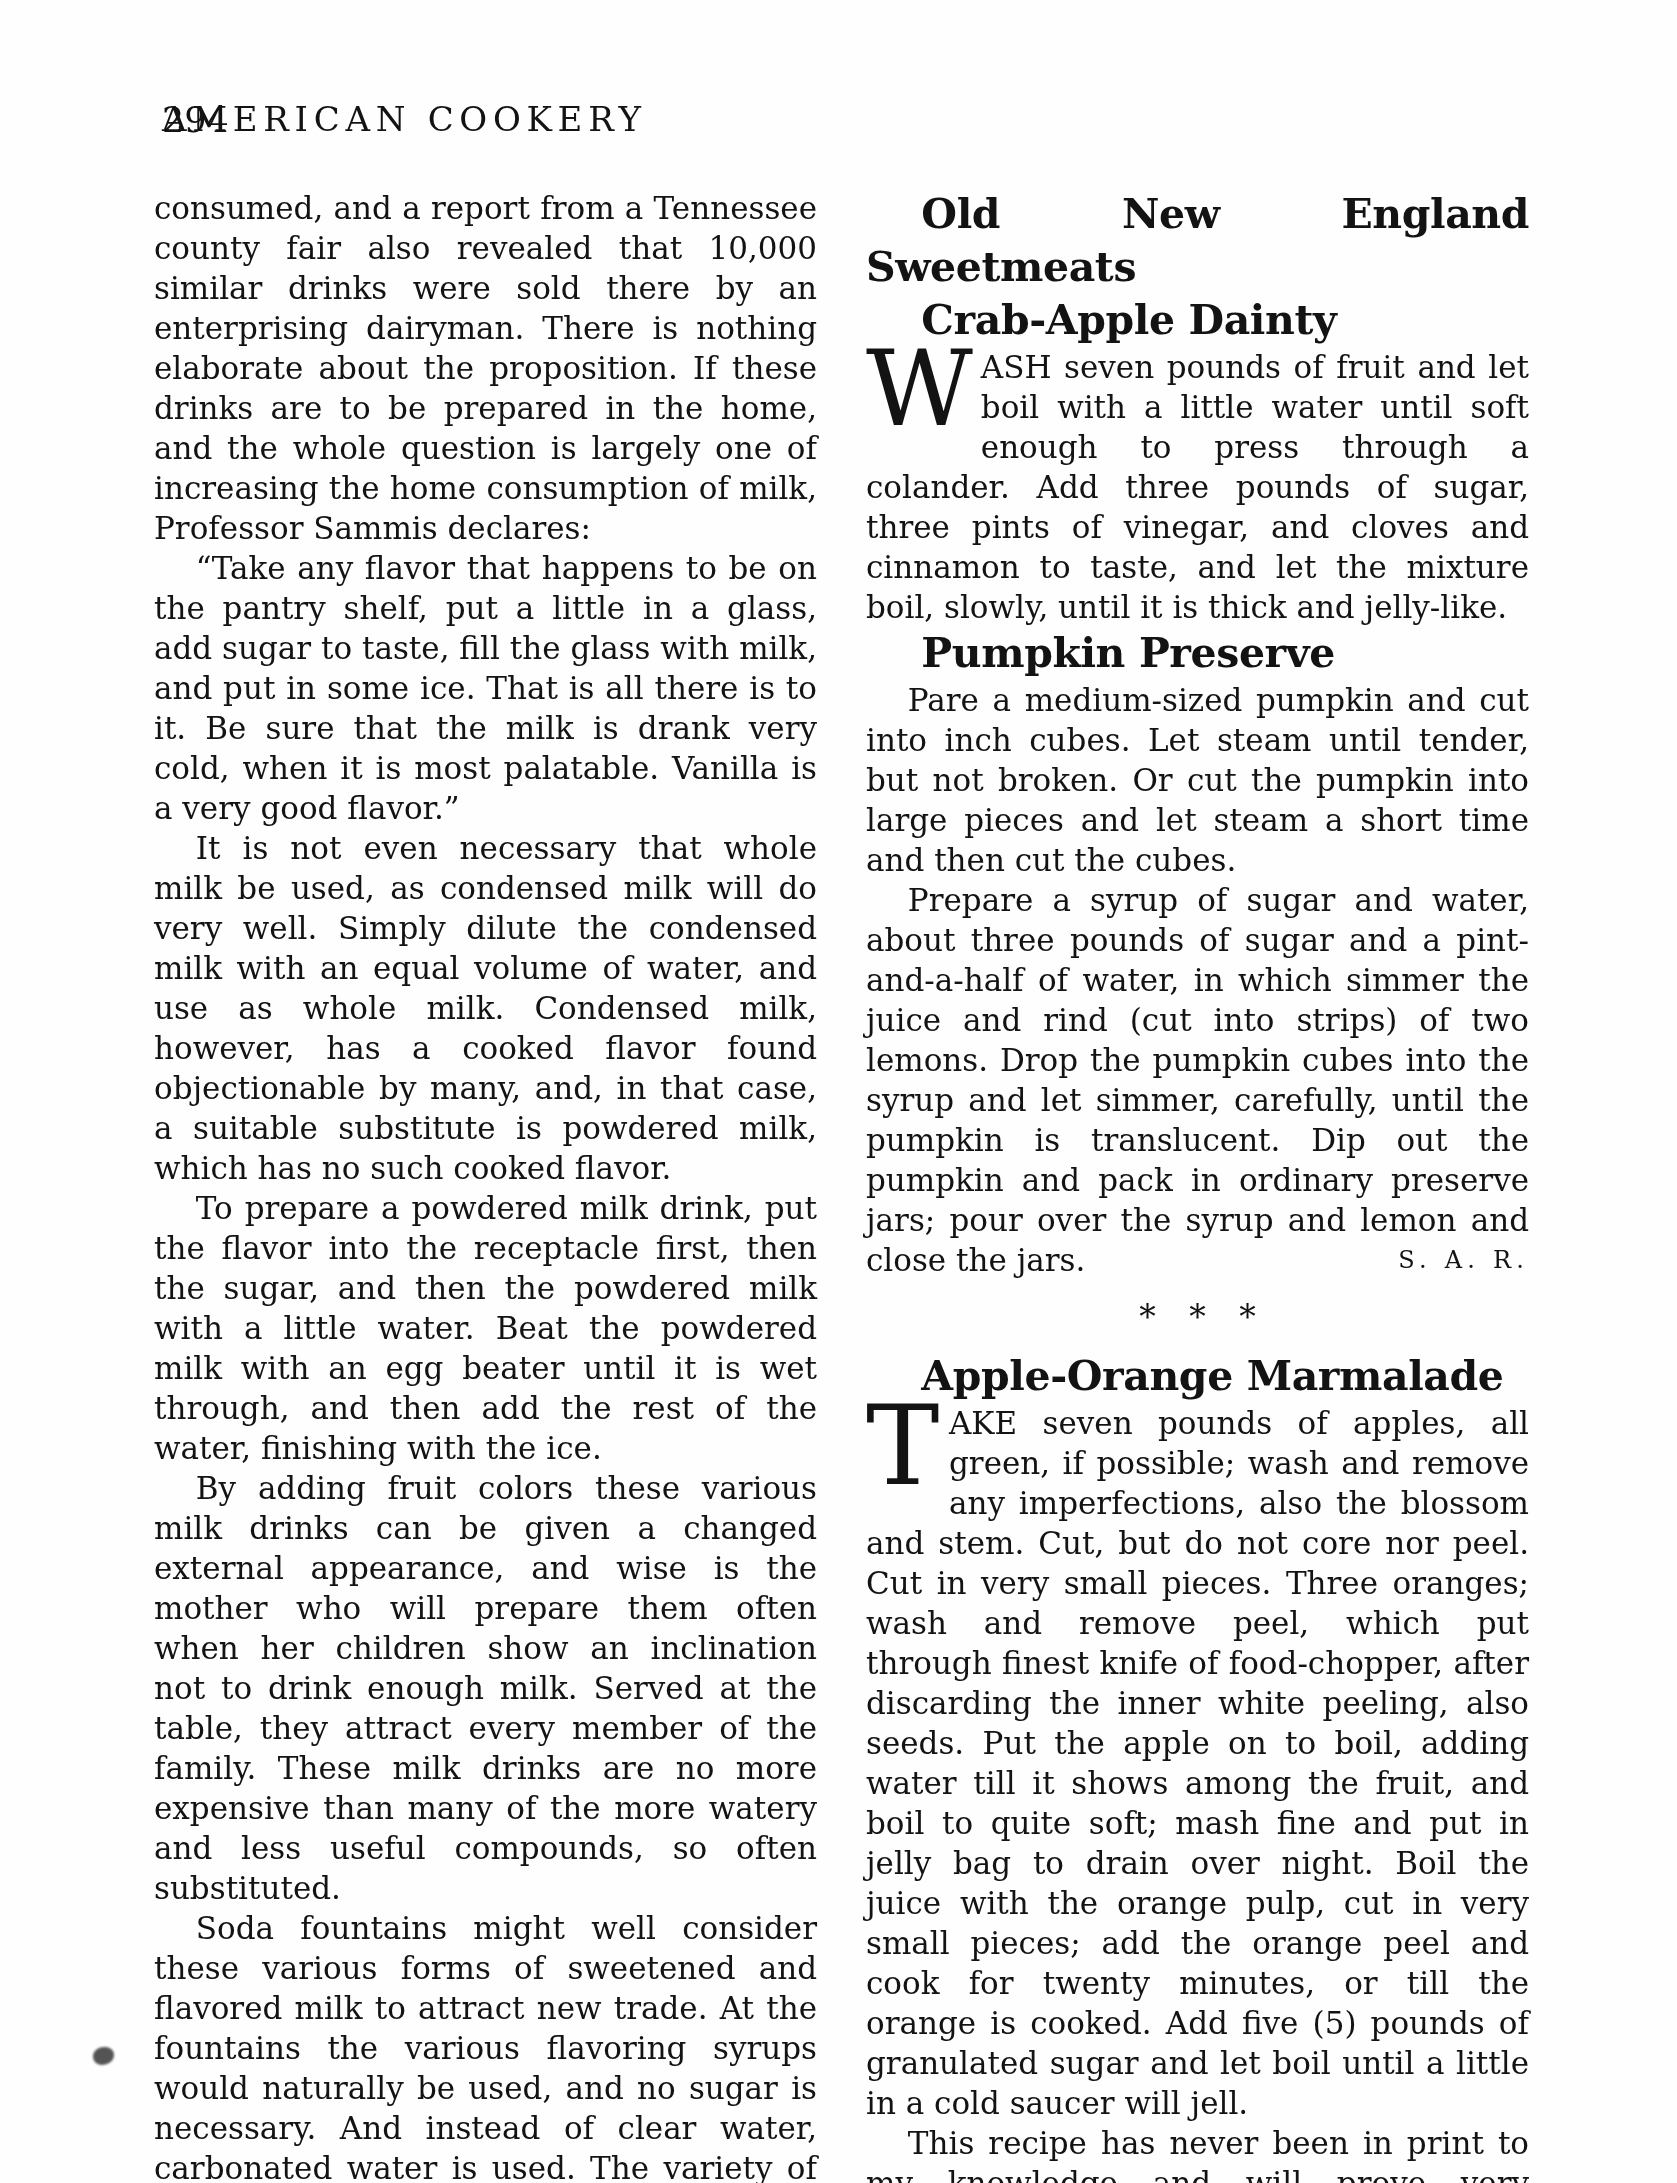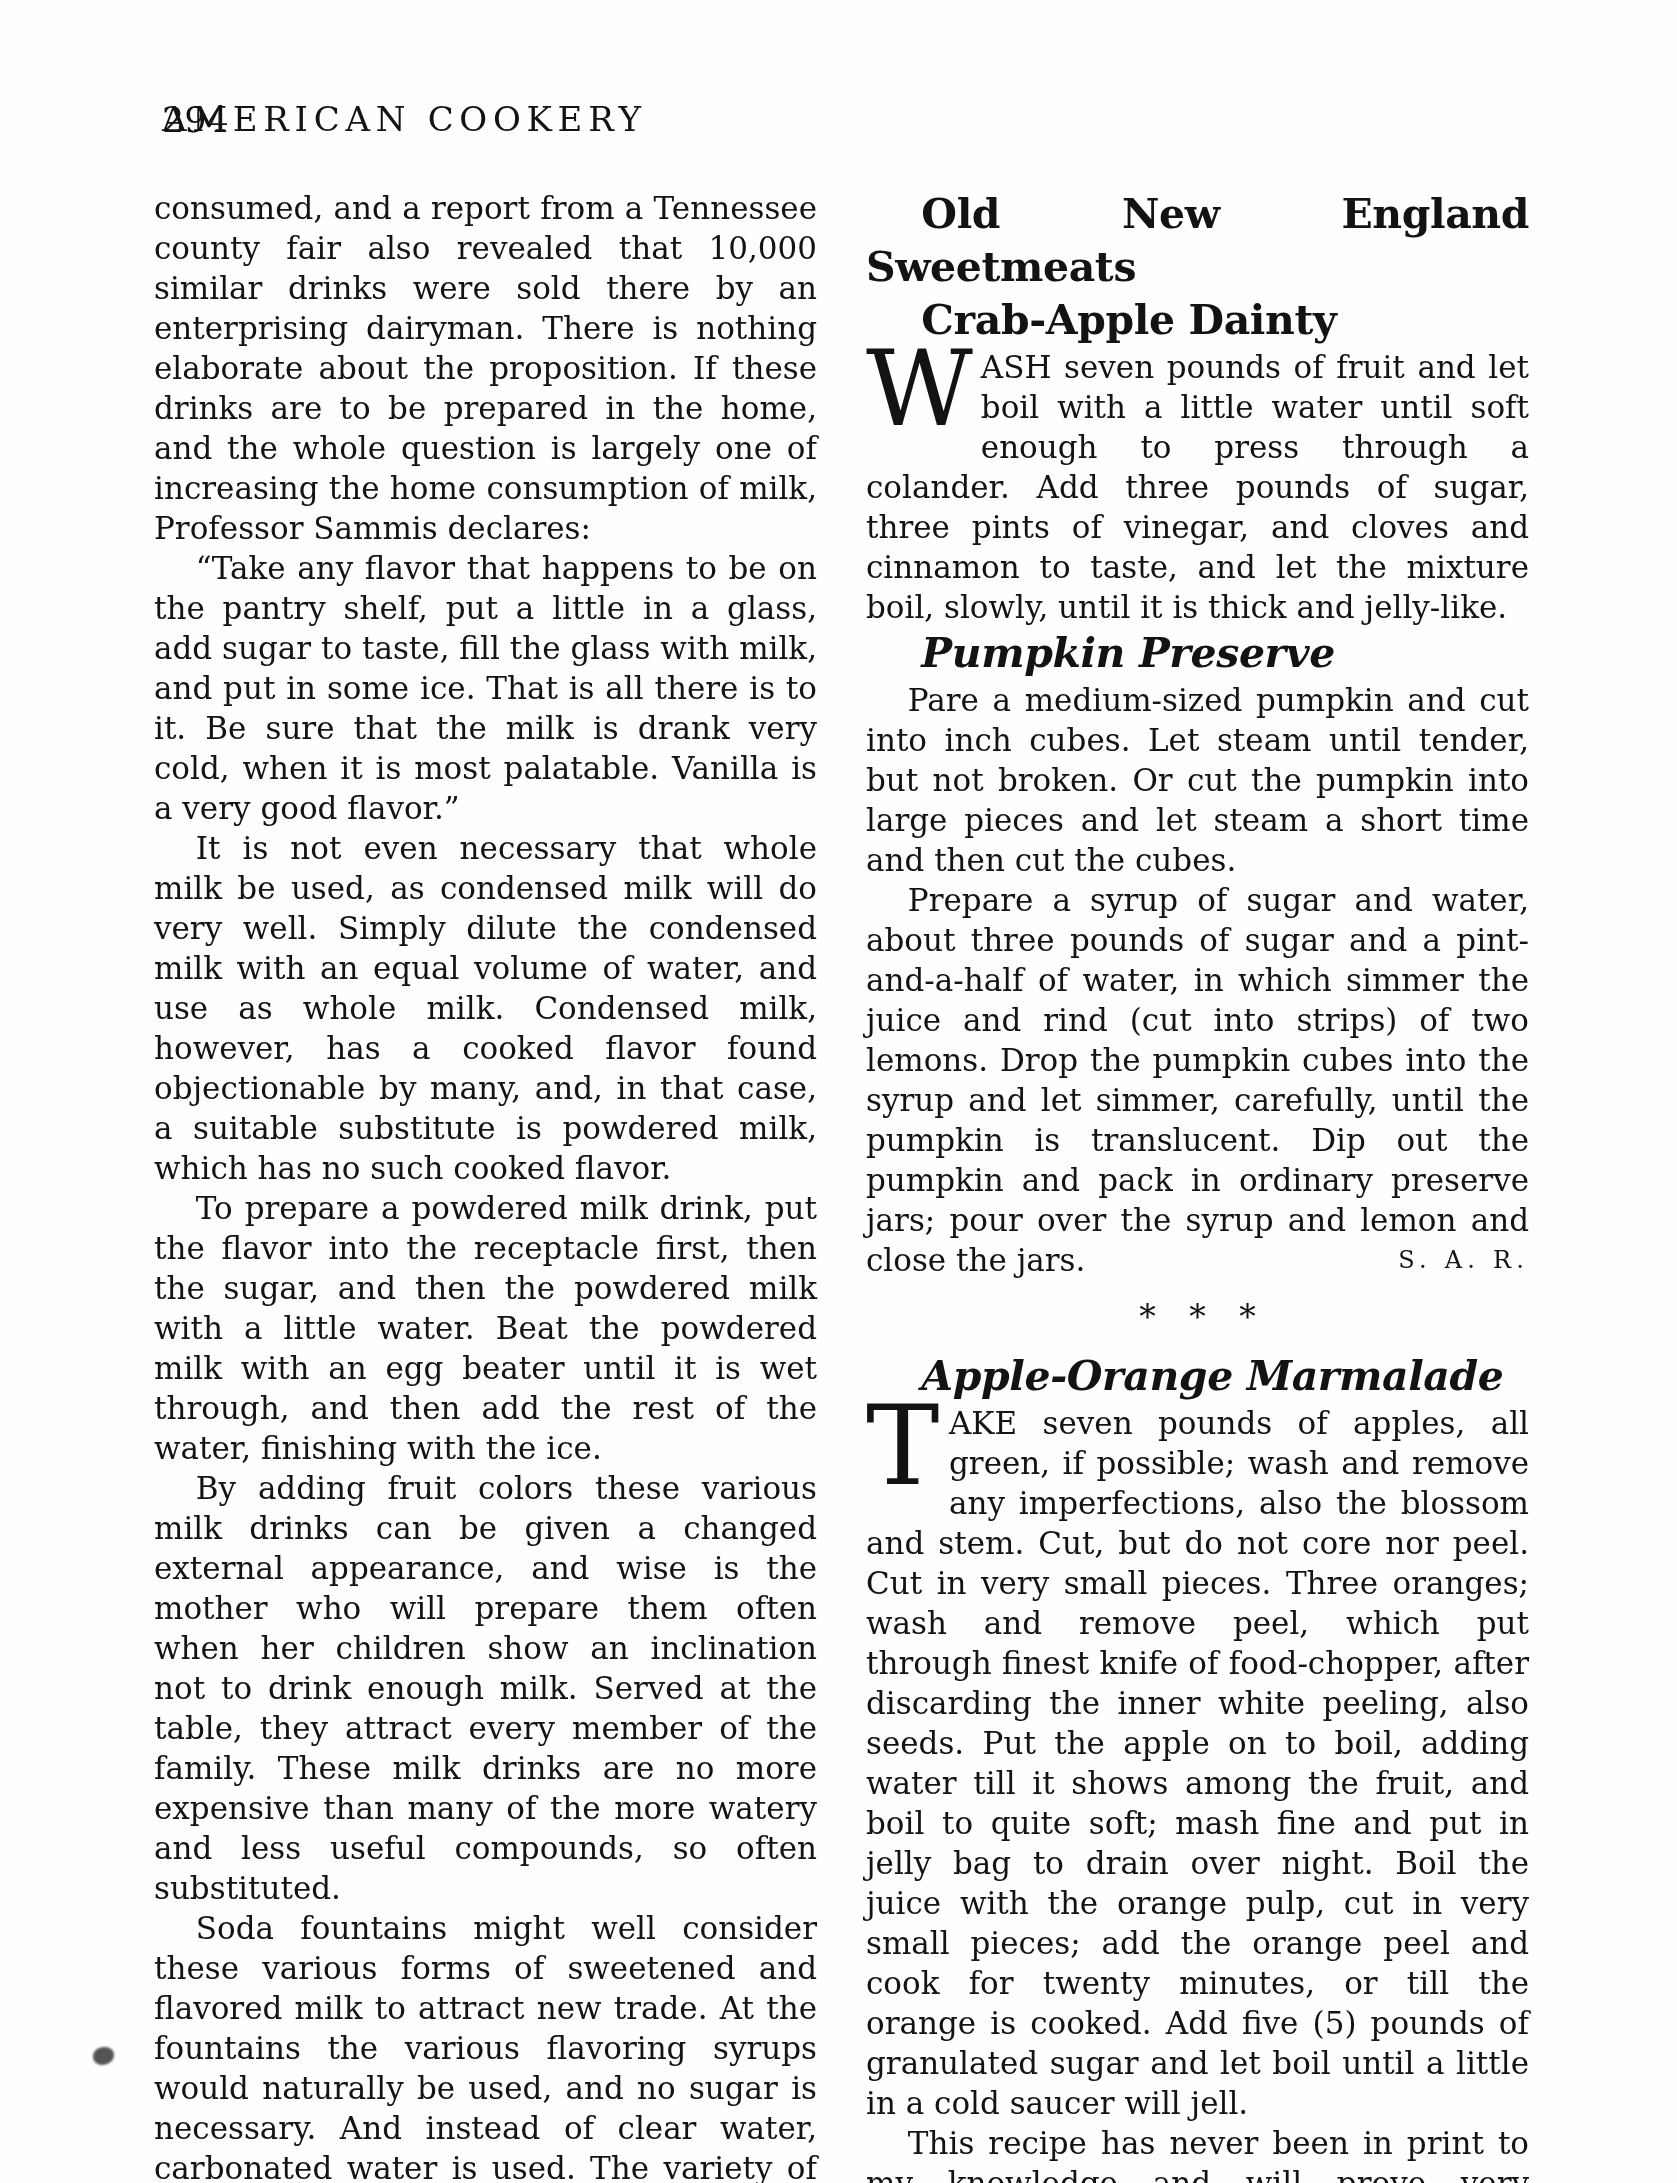--- a/index.html
+++ b/index.html
@@ -47,21 +47,21 @@
   
   .section-heading {
     font-weight:bold;
     font-size:41px;
     line-height:53px;
     letter-spacing:-0.4px;
     margin:0;
     text-indent:0;
   }
   .heading-gap-top    { margin-top:27px; }
-  .heading-gap-bottom { margin-bottom:18.3px;font-style:italic; }
+  .heading-gap-bottom { margin-bottom:18.3px; }
   .first-heading      { margin-top:6.1px; margin-bottom:17.5px; }
   
   .dropcap {
     float:left;
     font-size:104px;
     line-height:77px;
     padding:3.5px 7.9px 0 0;
   }
   .dropcap-tall {
     font-size:110px;

